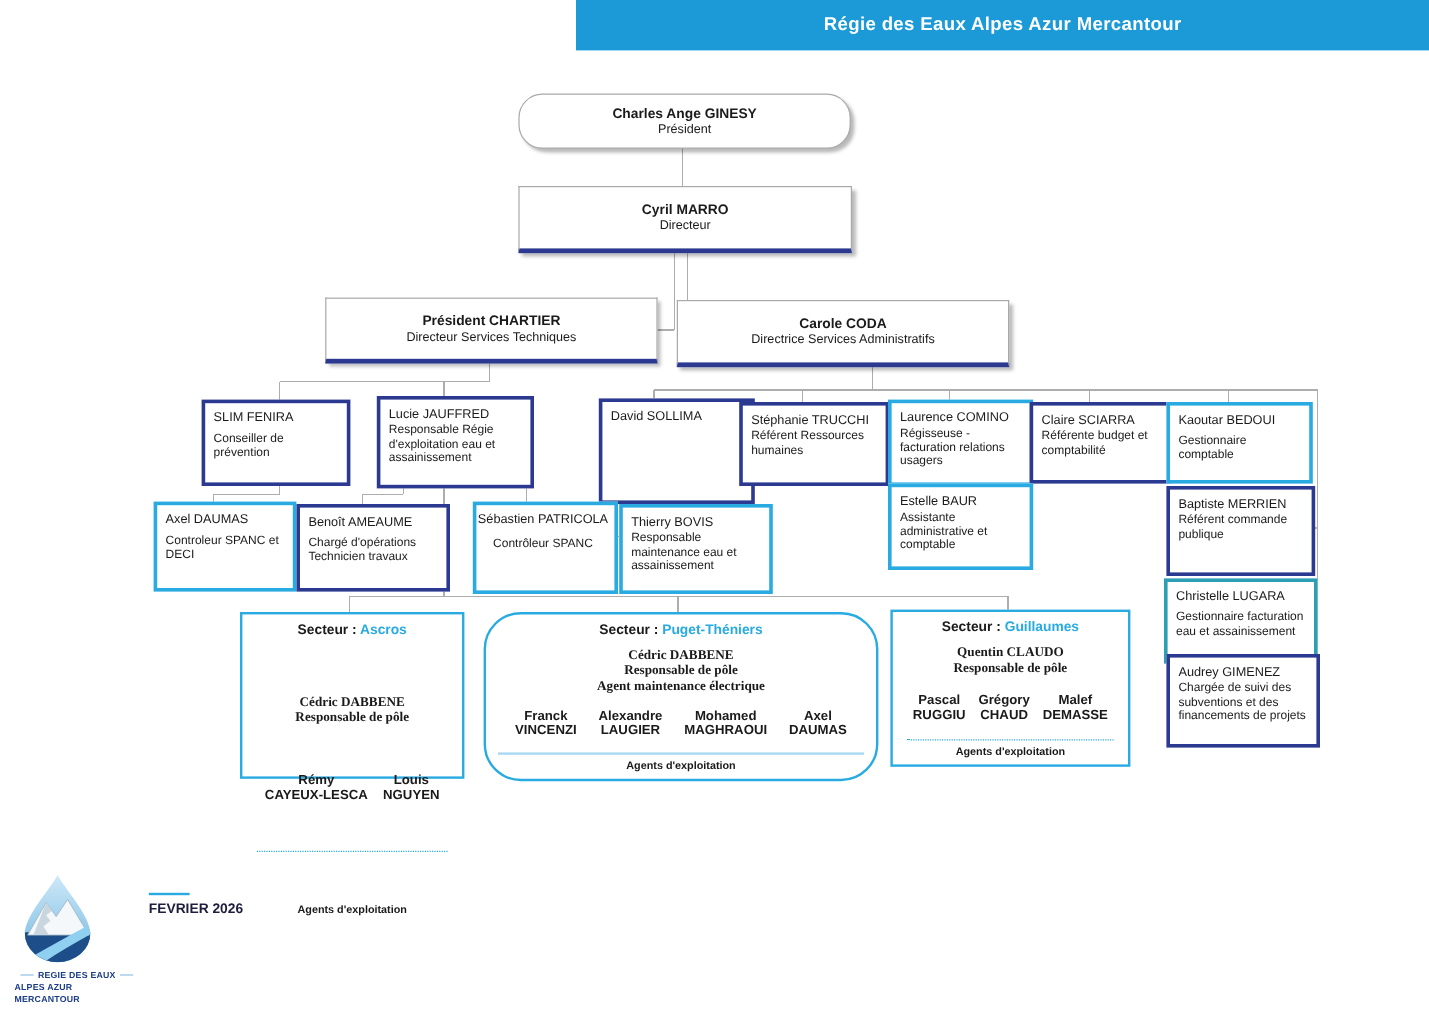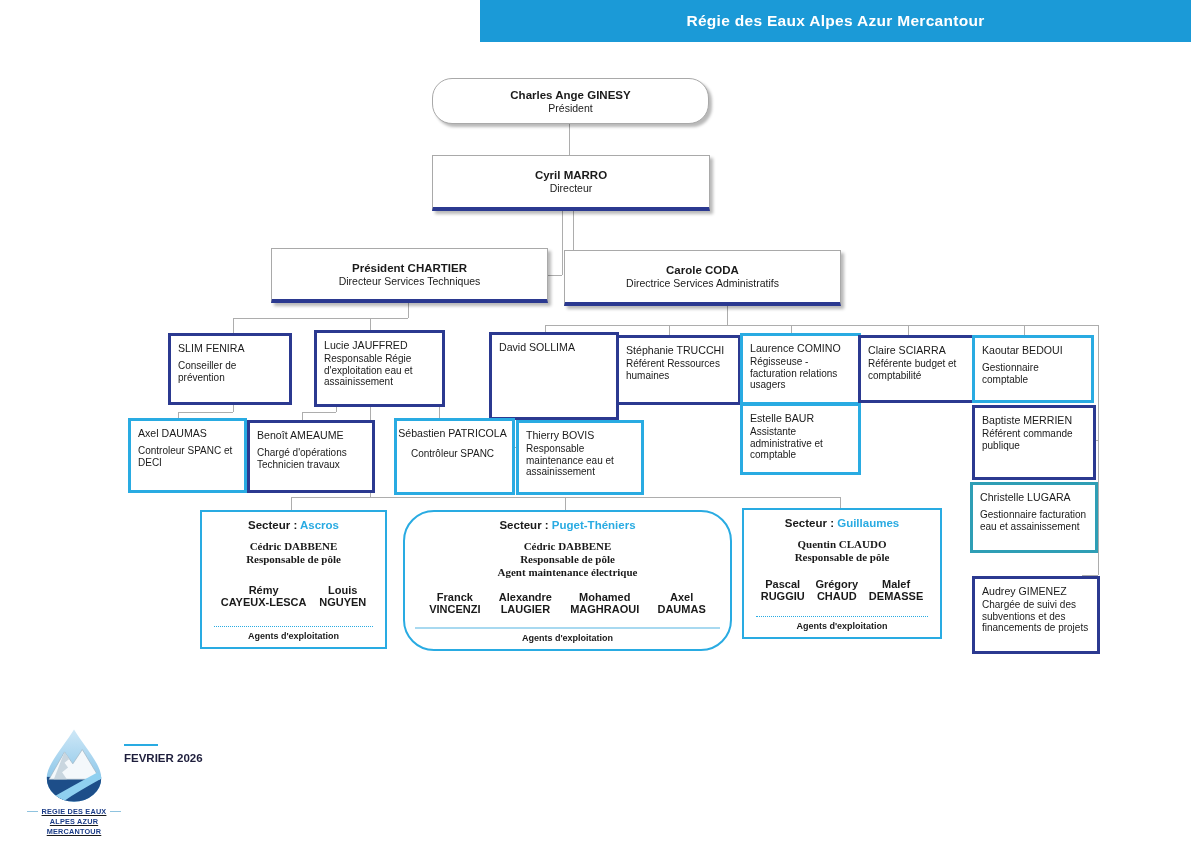--- a/index.html
+++ b/index.html
@@ -40,21 +40,21 @@
   .agents-row{display:flex;justify-content:space-evenly;align-items:center;
               margin:auto 6px;font-weight:bold;font-size:11px;line-height:1.15;}
   .sep{border-top:1px dotted #29ABE2;margin:0 12px;}
   .sep.solid{border-top:2px solid #A8D9F0;margin:0 10px;}
   .agents-label{font-weight:bold;font-size:9px;margin:4px 0 6px;}
 
   
   .lines{position:absolute;left:0;top:0;pointer-events:none;}
 
   
-  .logo{position:absolute;left:22px;top:727px;width:104px;text-align:center;text-decoration:underline;}
+  .logo{position:absolute;left:12px;top:727px;width:104px;text-align:left;}
   .logo-text{color:#1B3C87;font-weight:bold;font-size:7.3px;line-height:1.35;letter-spacing:.2px;
              display:flex;align-items:center;justify-content:center;gap:4px;}
   .logo-text .dash{display:inline-block;width:11px;height:1px;background:#8FC3DF;flex:0 0 auto;}
   .fevline{position:absolute;left:124px;top:744px;width:34px;height:2px;background:#29ABE2;}
   .fev{position:absolute;left:124px;top:752px;font-weight:bold;font-size:11.5px;color:#1E1E3C;}
   .contact{position:absolute;left:124px;top:768px;font-size:11px;color:#2E9BD6;line-height:1.33;}
   .contact b{font-weight:bold;}
 </style>
 </head>
 <body>
@@ -121,21 +121,21 @@
   </div>
 
   <div class="sbox navy" style="left:168px;top:333px;width:106px;height:57px;">
     <div class="sname">SLIM FENIRA</div>
     <div class="srole">Conseiller de prévention</div>
   </div>
   <div class="sbox navy tight" style="left:314px;top:330px;width:113px;height:62px;">
     <div class="sname">Lucie JAUFFRED</div>
     <div class="srole">Responsable Régie d'exploitation eau et assainissement</div>
   </div>
-  <div class="sbox navy tight" style="left:489px;top:332px;width:112px;height:73px;">
+  <div class="sbox navy tight" style="left:499px;top:332px;width:112px;height:73px;">
     <div class="sname">David SOLLIMA</div>
   </div>
   <div class="sbox navy tight" style="left:616px;top:335px;width:107px;height:55px;">
     <div class="sname">Stéphanie TRUCCHI</div>
     <div class="srole">Référent Ressources humaines</div>
   </div>
   <div class="sbox blue tight" style="left:740px;top:333px;width:103px;height:57px;">
     <div class="sname">Laurence COMINO</div>
     <div class="srole">Régisseuse - facturation relations usagers</div>
   </div>
@@ -168,26 +168,26 @@
     <div class="srole">Assistante administrative et comptable</div>
   </div>
   <div class="sbox teal" style="left:970px;top:482px;width:110px;height:56px;">
     <div class="sname">Christelle LUGARA</div>
     <div class="srole">Gestionnaire facturation eau et assainissement</div>
   </div>
   <div class="sbox navy tight" style="left:972px;top:405px;width:106px;height:60px;">
     <div class="sname">Baptiste MERRIEN</div>
     <div class="srole">Référent commande publique</div>
   </div>
-  <div class="sbox navy tight" style="left:972px;top:545px;width:110px;height:63px;margin-top:31px;">
+  <div class="sbox navy tight" style="left:972px;top:545px;width:110px;height:63px;">
     <div class="sname">Audrey GIMENEZ</div>
     <div class="srole">Chargée de suivi des subventions et des financements de projets</div>
   </div>
 
-  <div class="sector" style="left:200px;top:510px;width:183px;height:135px;">
+  <div class="sector" style="left:200px;top:510px;width:183px;height:135px;gap:39px;">
     <div class="sec-title">
       <span>Secteur :</span>
       <span class="sec-name">Ascros</span>
     </div>
     <div class="lead">
       <div>Cédric DABBENE</div>
       <div>Responsable de pôle</div>
       <div></div>
     </div>
     <div class="agents-row">

